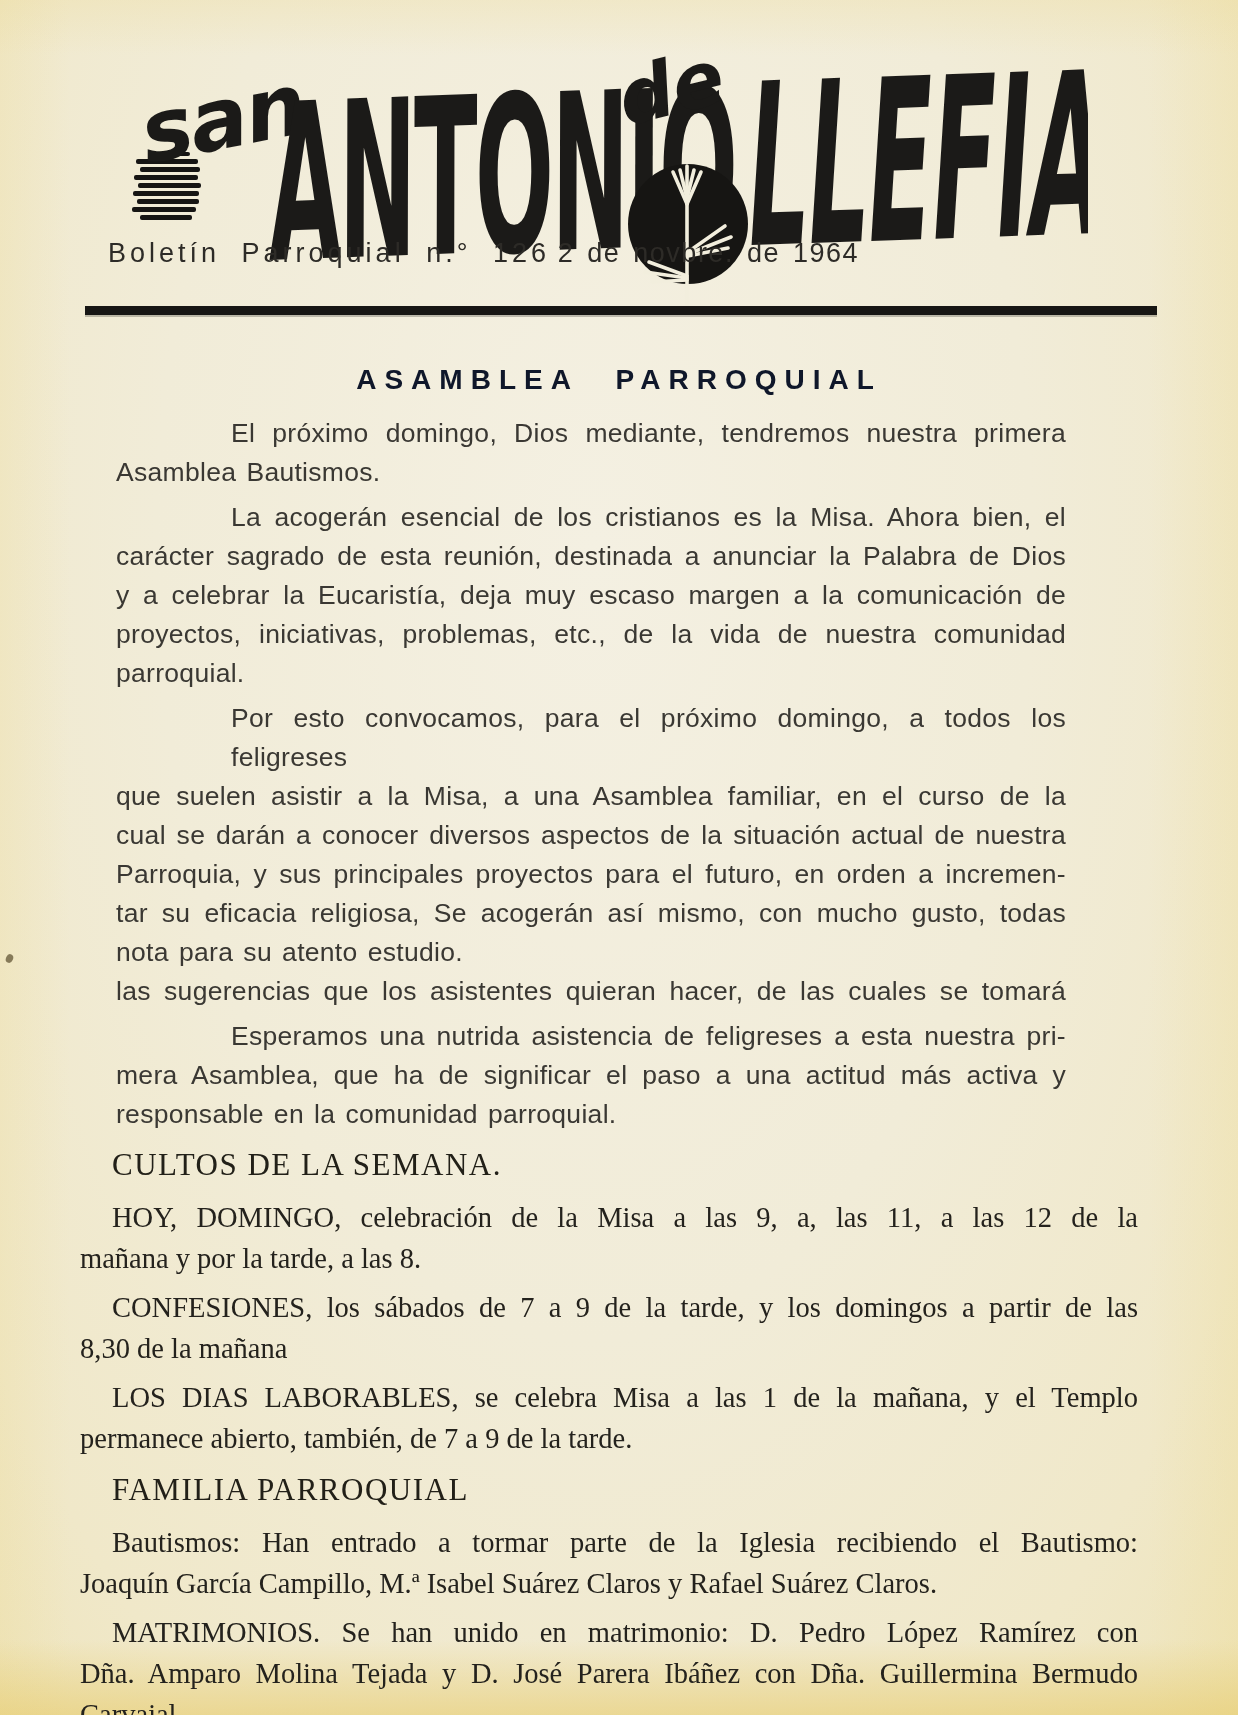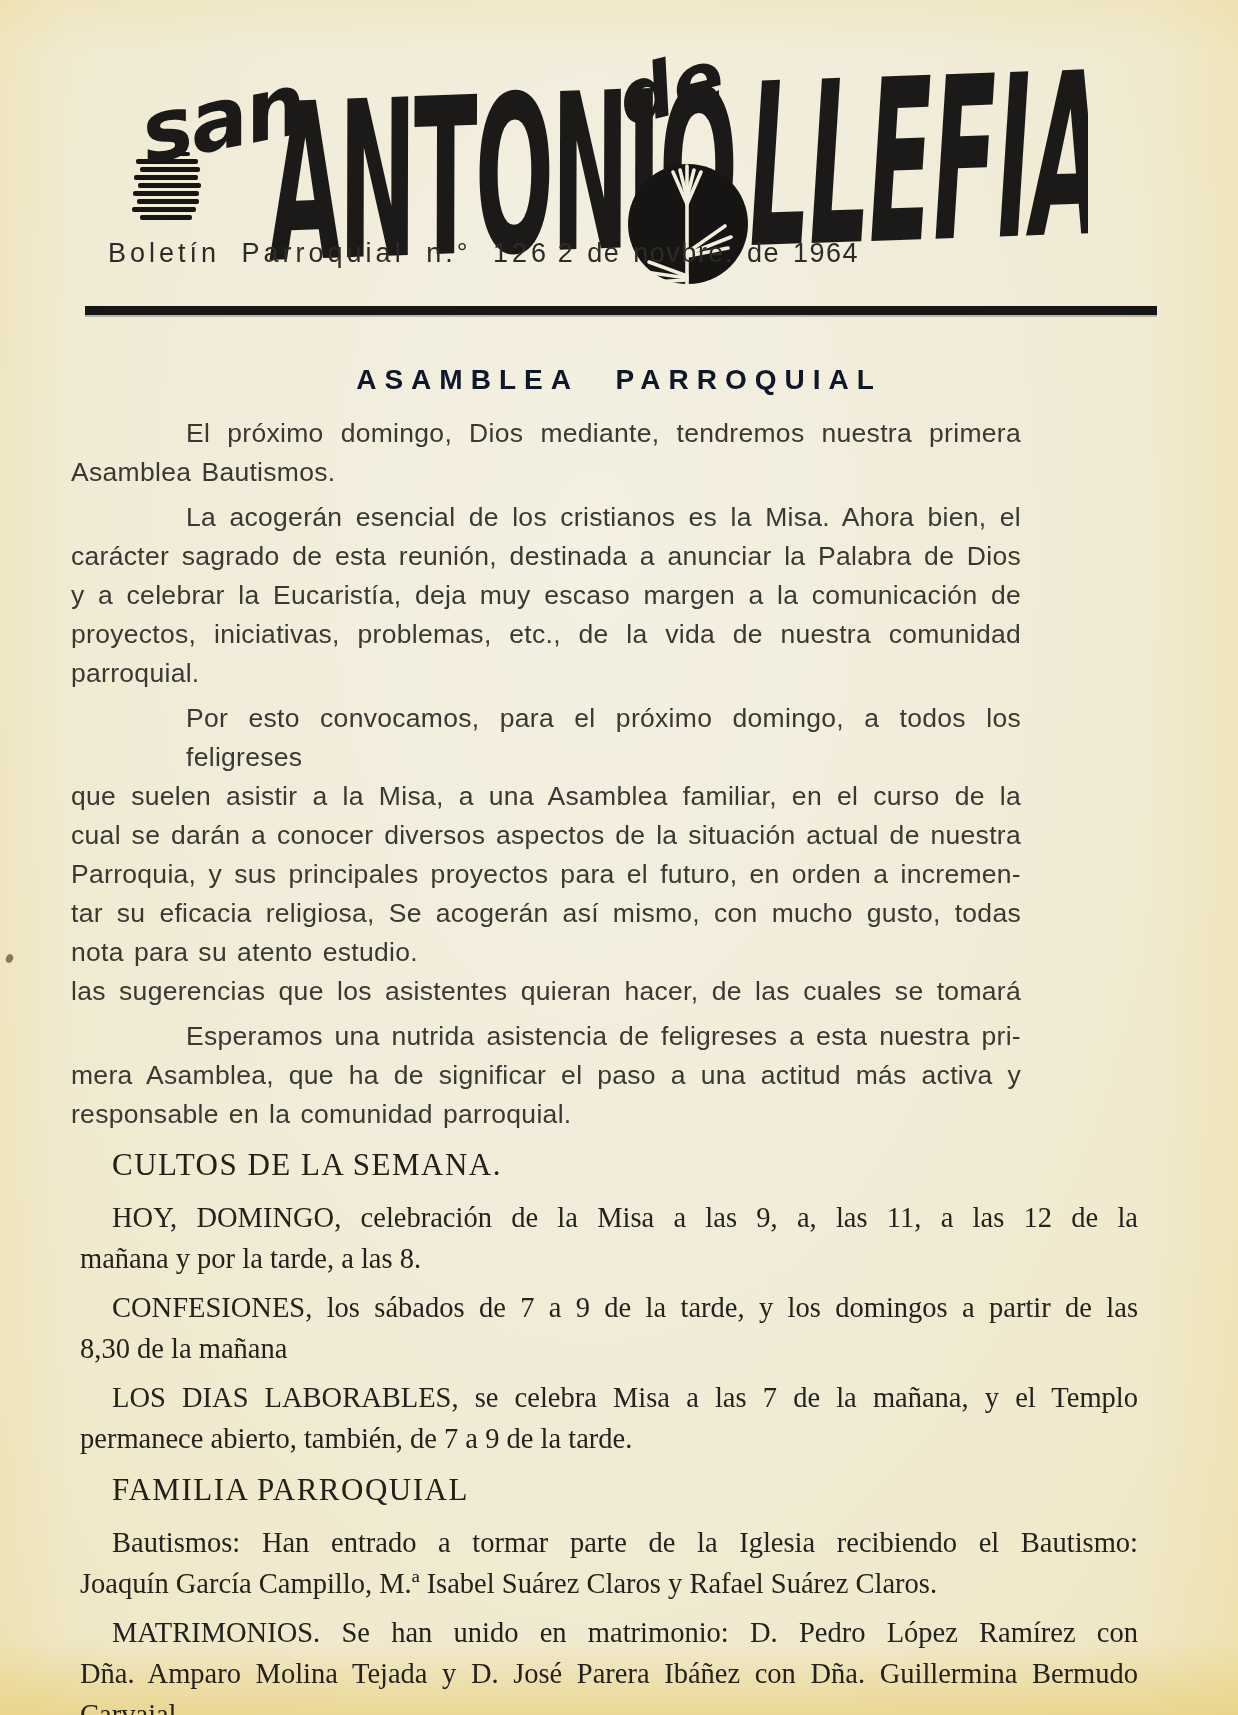--- a/index.html
+++ b/index.html
@@ -32,21 +32,21 @@
   }
   .logo{position:absolute;left:624px;top:150px;}
   .rule{position:absolute;left:85px;top:306px;width:1072px;height:9px;background:#171614;
         box-shadow:0 2px 0 rgba(23,22,20,.25);}
 
   
   .article-title{
     margin:32px 0 18px 0;width:1238px;text-align:center;
     font-size:28px;font-weight:bold;letter-spacing:8px;word-spacing:22px;color:#0f172a;
   }
-  .sans-col{margin-left:71px;width:950px;font-size:26.5px;line-height:39px;
+  .sans-col{margin-left:116px;width:950px;font-size:26.5px;line-height:39px;
             letter-spacing:.3px;word-spacing:2.5px;color:#3a3833;}
   .sans-col .para{margin:0 0 6px 0;}
   .sans-col .line.first{padding-left:115px;}
 
   
   .serif-col{margin-left:80px;width:1058px;font-family:"Liberation Serif",serif;
              font-size:28.5px;line-height:41px;color:#24221d;}
   .serif-col .para{margin:0 0 8px 0;}
   .serif-col .line.first{padding-left:32px;}
   .serif-heading{
@@ -155,21 +155,21 @@
     <div>
         <div class="para">
           <div class="line first">HOY, DOMINGO,  celebración de la Misa a las 9, a, las 11,  a  las  12  de  la</div>
           <div class="line last">mañana y por la tarde, a las 8.</div>
         </div>
         <div class="para">
           <div class="line first">CONFESIONES,  los sábados de 7 a 9 de la tarde, y los domingos a partir de las</div>
           <div class="line last">8,30 de la mañana</div>
         </div>
         <div class="para">
-          <div class="line first">LOS DIAS LABORABLES, se celebra Misa a las 7 de la mañana, y el Templo</div>
+          <div class="line first">LOS DIAS LABORABLES, se celebra Misa a las 1 de la mañana, y el Templo</div>
           <div class="line last">permanece abierto, también, de 7 a 9 de la tarde.</div>
         </div>
       </div>
 
     <div class="serif-heading">FAMILIA PARROQUIAL</div>
     <div>
         <div class="para">
           <div class="line first">Bautismos:  Han  entrado  a  tormar  parte  de  la  Iglesia recibiendo el Bautismo:</div>
           <div class="line last">Joaquín García Campillo, M.ª Isabel Suárez Claros y Rafael Suárez Claros.</div>
         </div>

